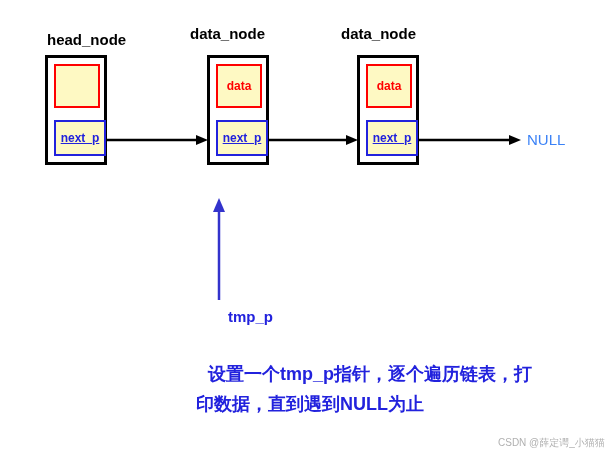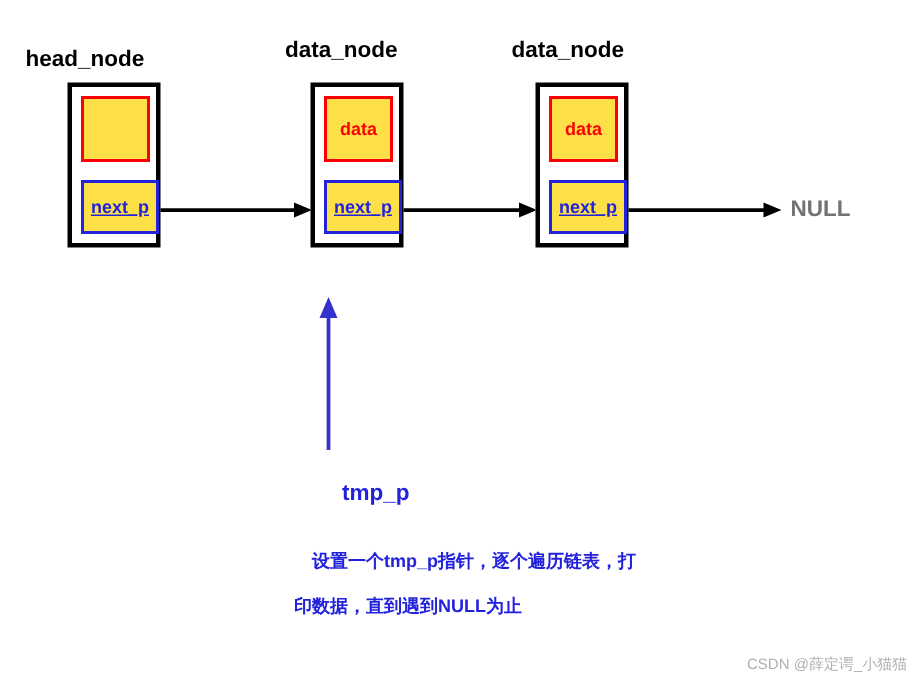--- a/index.html
+++ b/index.html
@@ -30,54 +30,54 @@
   }
   .node {
     position: absolute;
     border: 3px solid #000000;
     background: #ffffff;
     box-sizing: border-box;
   }
   .cell {
     position: absolute;
     box-sizing: border-box;
-    background: #fde047;
+    background: #fef9c3;
     display: flex;
     align-items: center;
     justify-content: center;
     font-size: 12px;
     font-weight: bold;
     font-family: "Liberation Sans", sans-serif;
   }
   .cell-data {
     border: 2px solid #ff0000;
     color: #ff0000;
   }
   .cell-next {
     border: 2px solid #2222dd;
     color: #2222dd;
     text-decoration: underline;
   }
   .label-null {
     position: absolute;
-    font-weight: bold;
+    font-weight: normal;
     font-size: 15px;
-    color: #737373;
+    color: #3b82f6;
   }
   .label-tmp {
     position: absolute;
     font-weight: bold;
     font-size: 15px;
     color: #2222dd;
     white-space: nowrap;
   }
   .caption {
     position: absolute;
     font-weight: bold;
-    font-size: 12px;
+    font-size: 18px;
     color: #2222dd;
     line-height: 26px;
     white-space: nowrap;
     text-align: center;
   }
   .watermark {
     position: absolute;
     font-size: 10px;
     color: #b0b0b0;
     white-space: nowrap;
@@ -95,39 +95,39 @@
   <line x1="265" y1="140" x2="350" y2="140" stroke="#000000" stroke-width="2.5"></line>
   <polygon points="358,140 346,135 346,145" fill="#000000"></polygon>
 
   <line x1="414" y1="140" x2="512" y2="140" stroke="#000000" stroke-width="2.5"></line>
   <polygon points="521,140 509,135 509,145" fill="#000000"></polygon>
 
   <line x1="219" y1="300" x2="219" y2="207" stroke="#3333cc" stroke-width="2.5"></line>
   <polygon points="219,198 213,212 225,212" fill="#3333cc"></polygon>
 </svg>
 
-<div class="node-title" style="left:17px; top:31px;">head_node</div>
+<div class="node-title" style="left:47px; top:31px;">head_node</div>
 <div class="node-title" style="left:190px; top:25px;">data_node</div>
 <div class="node-title" style="left:341px; top:25px;">data_node</div>
 
 <div class="node" style="left:45px; top:55px; width:62px; height:110px;">
   <div class="cell cell-data" style="left:6px; top:6px; width:46px; height:44px;"></div>
   <div class="cell cell-next" style="left:6px; top:62px; width:52px; height:36px;">next_p</div>
 </div>
 
 <div class="node" style="left:207px; top:55px; width:62px; height:110px;">
   <div class="cell cell-data" style="left:6px; top:6px; width:46px; height:44px;">data</div>
   <div class="cell cell-next" style="left:6px; top:62px; width:52px; height:36px;">next_p</div>
 </div>
 
 <div class="node" style="left:357px; top:55px; width:62px; height:110px;">
   <div class="cell cell-data" style="left:6px; top:6px; width:46px; height:44px;">data</div>
   <div class="cell cell-next" style="left:6px; top:62px; width:52px; height:36px;">next_p</div>
 </div>
 
 <div class="label-null" style="left:527px; top:131px;">NULL</div>
 
-<div class="label-tmp" style="left:228px; top:320px;">tmp_p</div>
+<div class="label-tmp" style="left:228px; top:308px;">tmp_p</div>
 
 <div class="caption" style="left:208px; top:361px;">设置一个tmp_p指针，逐个遍历链表，打</div>
 <div class="caption" style="left:196px; top:391px;">印数据，直到遇到NULL为止</div>
 
 <div class="watermark" style="left:498px; top:436px;">CSDN @薛定谔_小猫猫</div>
 
 </body></html>

